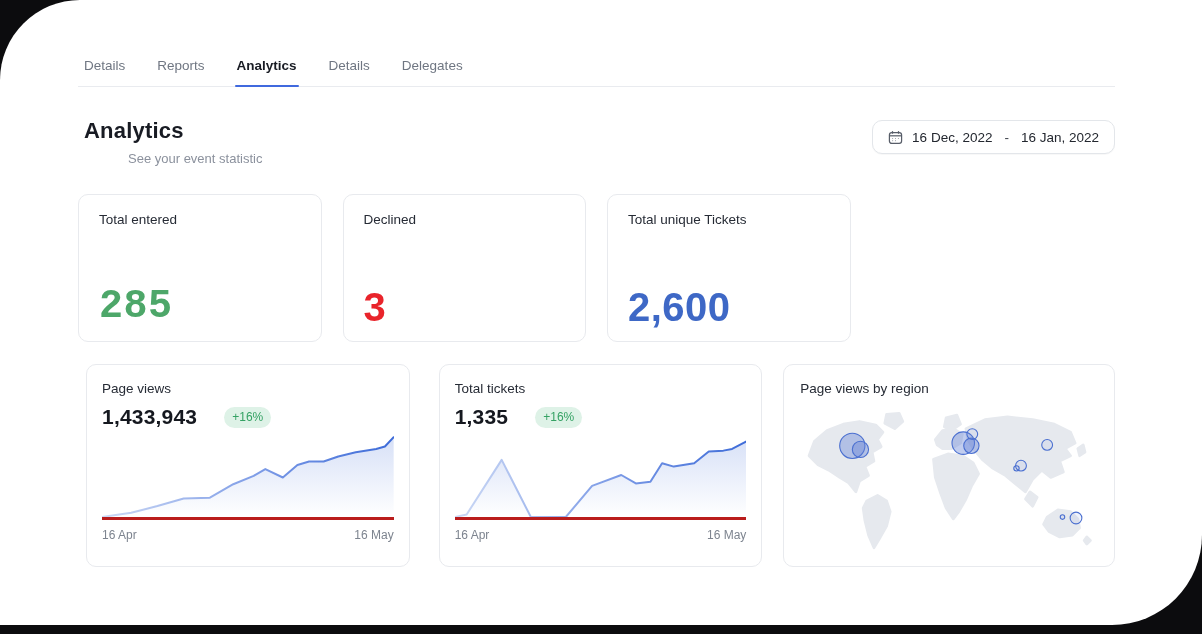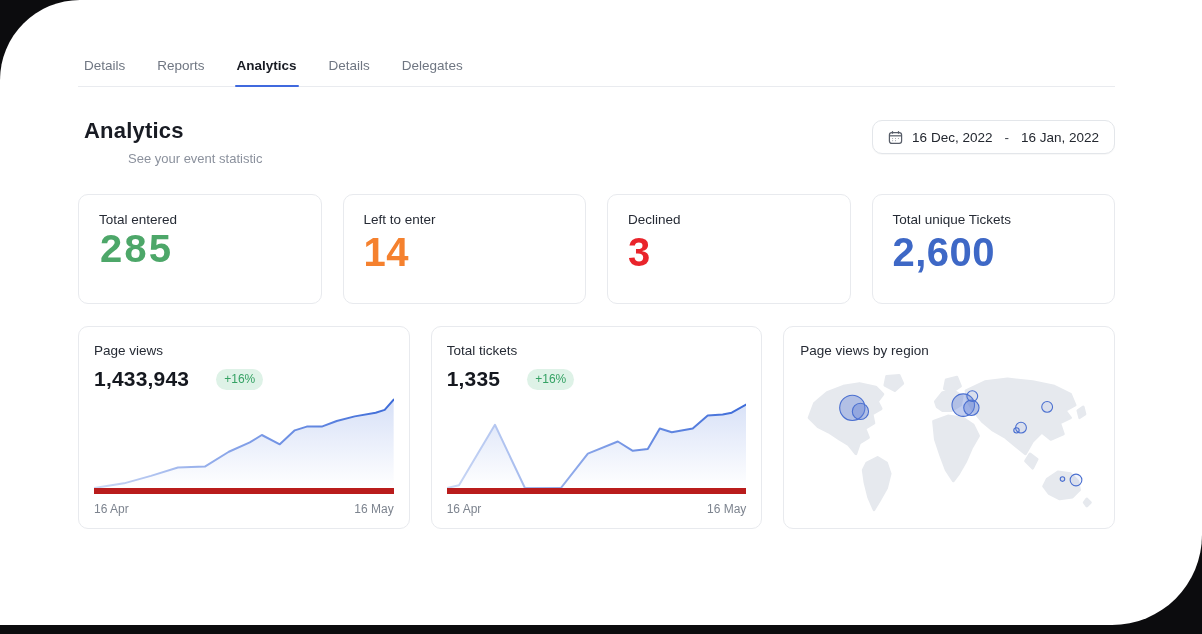--- a/index.html
+++ b/index.html
@@ -46,38 +46,38 @@
     box-shadow:0 1px 1px rgba(20,25,40,.03);
   }
   .date-btn .sep { color:#3a3f48; padding:0 3px; }
   .cal-icon { width:15px; height:15px; display:block; }
 
   
   .stat-grid { margin-top:28px; display:grid; grid-template-columns:repeat(4,1fr); gap:21px; }
   .card {
     border:1px solid #e8eaee; border-radius:10px; background:#fff;
   }
-  .stat-card { height:110px; padding:17px 20px 31px; display:flex; flex-direction:column; justify-content:space-between; }
+  .stat-card { height:148px; padding:17px 20px 14px; display:flex; flex-direction:column; justify-content:space-between; }
   .stat-label { font-size:13.5px; color:#262b35; }
   .stat-value { font-size:40px; font-weight:bold; letter-spacing:.5px; line-height:1; }
 
   
   .chart-grid { margin-top:22px; display:grid; grid-template-columns:1fr 1fr 1fr; gap:21px; }
-  .chart-card { height:203px; padding:16px 15px 10px; display:flex; flex-direction:column; }
+  .chart-card { height:203px; padding:16px 15px 22px; display:flex; flex-direction:column;margin-left:8px; }
   .chart-title { font-size:13.5px; color:#262b35; }
   .value-row { display:flex; align-items:center; gap:27px; margin-top:9px; }
   .chart-value { font-size:21px; font-weight:bold; color:#15181f; letter-spacing:.2px; }
   .badge {
     background:#def2e7; color:#35a264; font-size:12px;
     padding:3px 8px 4px; border-radius:11px;
   }
   .chart-plot { flex:1; margin-top:4px; position:relative; }
   .chart-plot svg { position:absolute; inset:0; width:100%; height:100%; }
   .axis-row {
-    border-top:6px solid #b91c1c; margin-top:0;
+    border-top:3px solid #b91c1c; margin-top:0;
     padding-top:8px; padding-bottom:2px;
     display:flex; justify-content:space-between;
     font-size:12px; color:#7d848f;
   }
   .map-card { height:203px; padding:16px 16px 8px; display:flex; flex-direction:column; }
   .map-wrap { flex:1; margin-top:8px; }
   .map-wrap svg { width:100%; height:100%; display:block; }
 </style>
 </head>
 <body>
@@ -113,24 +113,20 @@
         <span>16 Dec, 2022</span>
         <span class="sep">-</span>
         <span>16 Jan, 2022</span>
       </button>
     </div>
 
     <div class="stat-grid">
       <div class="card stat-card">
         <div class="stat-label">Total entered</div>
         <div class="stat-value" style="color: rgb(77, 167, 105); font-family: Liberation Mono, monospace;">285</div>
-      </div>
-      <div class="card stat-card">
-        <div class="stat-label">Left to enter</div>
-        <div class="stat-value" style="color: rgb(245, 129, 46);">14</div>
       </div>
       <div class="card stat-card">
         <div class="stat-label">Declined</div>
         <div class="stat-value" style="color: rgb(233, 36, 43);">3</div>
       </div>
       <div class="card stat-card">
         <div class="stat-label">Total unique Tickets</div>
         <div class="stat-value" style="color: rgb(62, 104, 198);">2,600</div>
       </div>
     </div>

